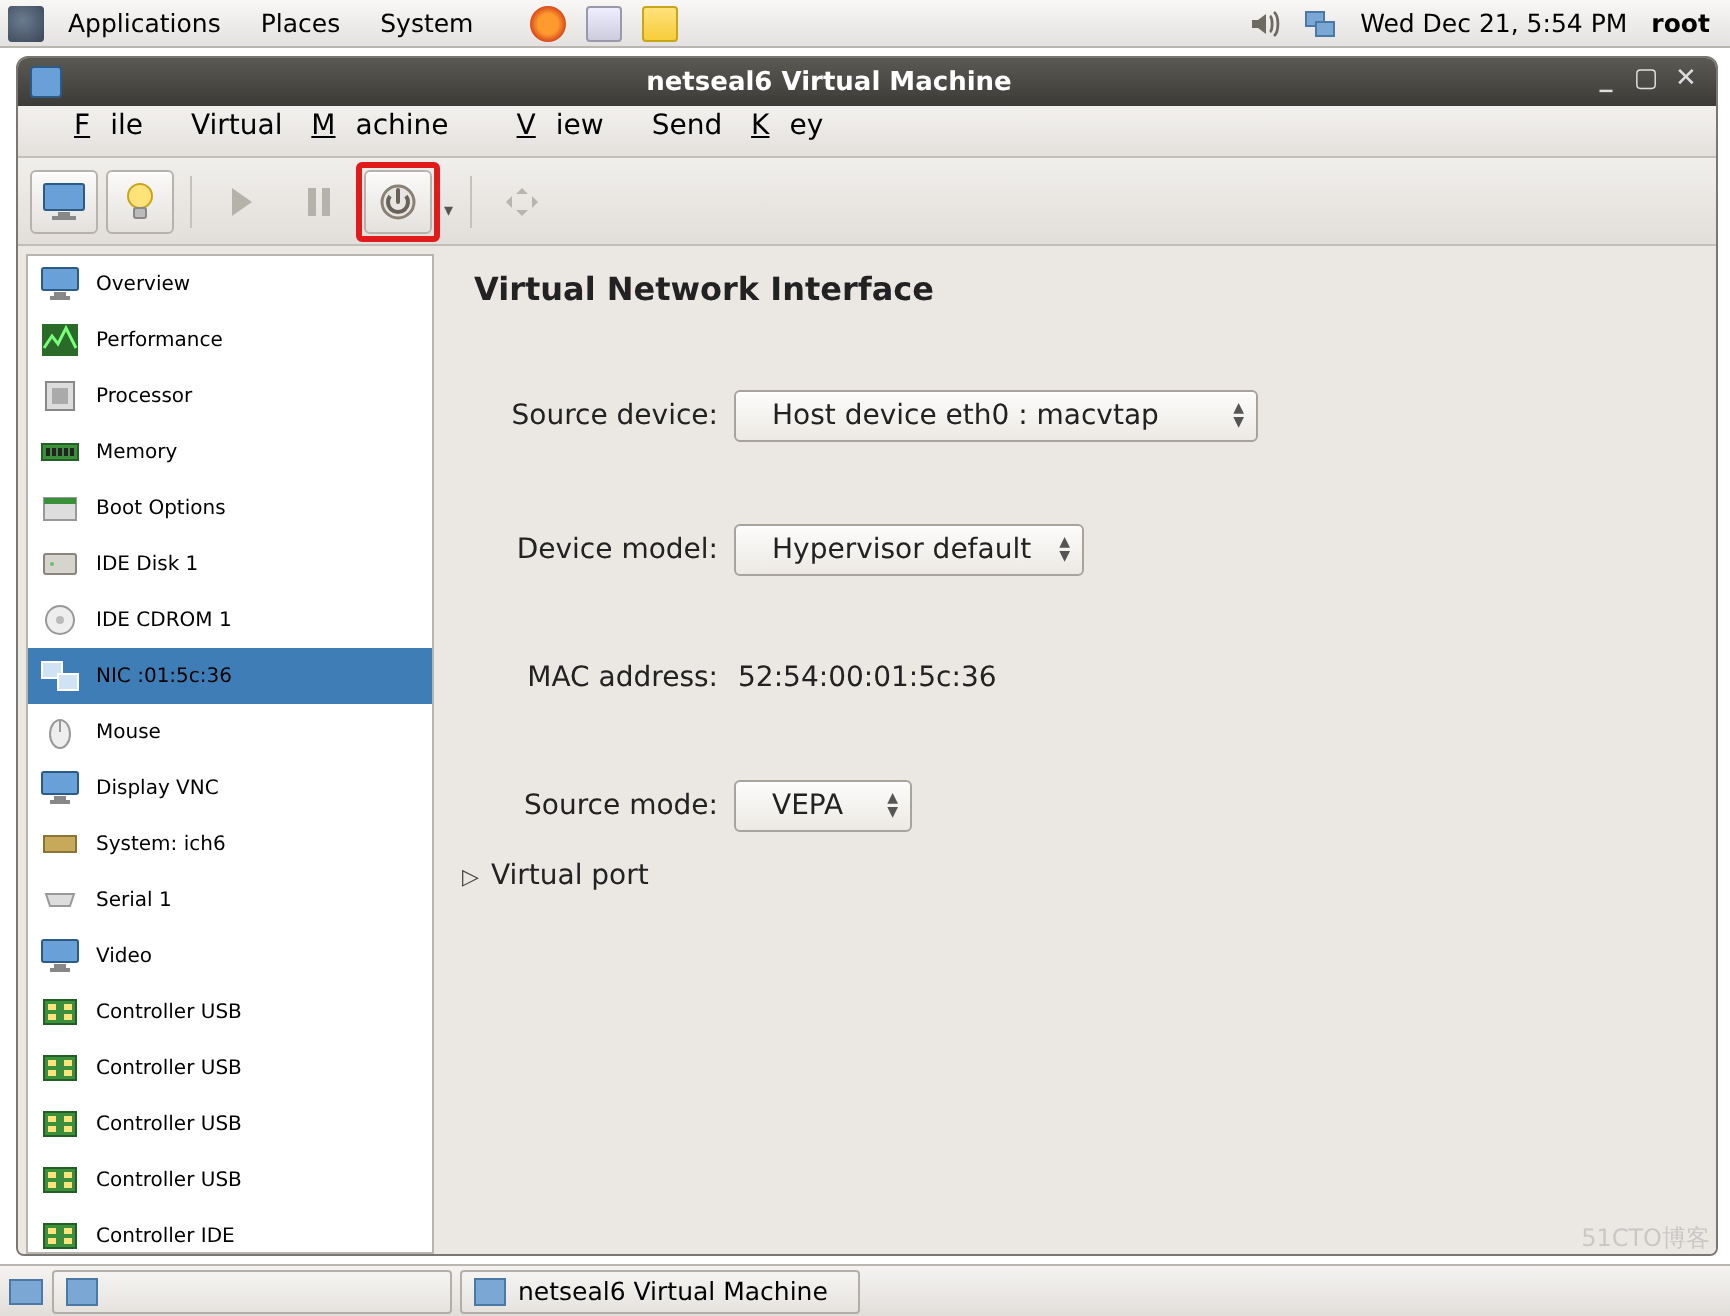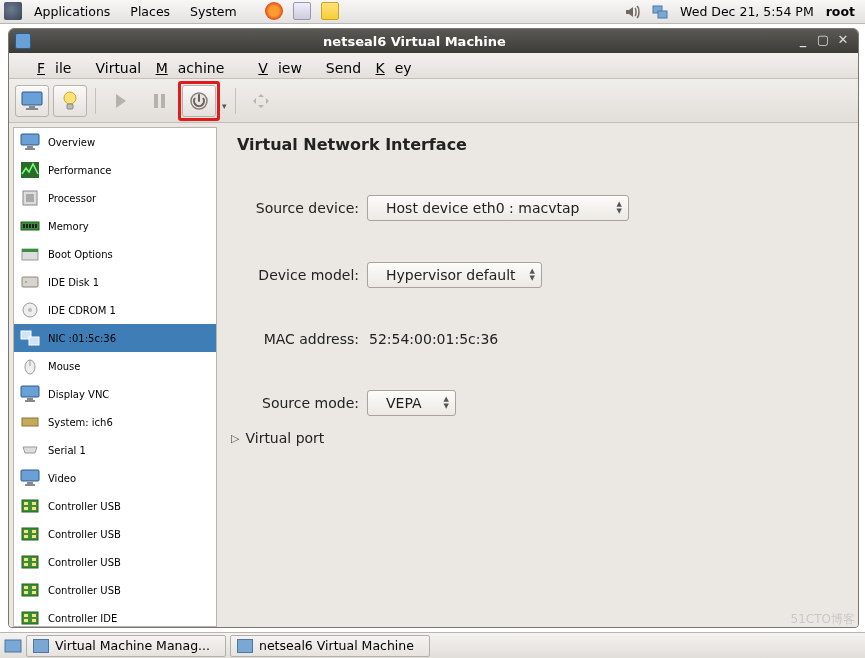--- a/index.html
+++ b/index.html
@@ -1,39 +1,39 @@
 <!DOCTYPE html>
 <html><head>
 <meta charset="utf-8">
 <style>
   * { box-sizing: border-box; margin: 0; padding: 0; font-family: "DejaVu Sans", "Liberation Sans", sans-serif; }
   body { width: 865px; height: 658px; background: #fff; overflow: hidden; position: relative; }
 
   
   .gnome-panel { height: 24px; background: linear-gradient(#f8f7f6,#e3e2e0); border-bottom: 1px solid #b9b6b0; display: flex; align-items: center; font-size: 12.5px; padding: 0 4px; }
-  .gnome-left { display: flex; gap: 4px; }
+  .gnome-left { display: flex; align-items: center; gap: 4px; }
   .gnome-menu-item { padding: 2px 8px; cursor: default; }
   .gnome-spacer { flex: 1; }
   .gnome-right { display: flex; align-items: center; gap: 12px; }
   .gnome-app-icon { width: 18px; height: 18px; border-radius: 2px; }
   .foot-icon { background: radial-gradient(circle at 40% 40%, #6b7b8f, #3a4656); }
   .ff-icon { background: radial-gradient(circle at 50% 50%, #ff9a2e 40%, #d84a1b 70%); border-radius: 50%; position:relative;}
   .mail-icon { background: linear-gradient(#eef,#ccd); border:1px solid #99a; }
   .note-icon { background: linear-gradient(#ffe27a,#f7cd3b); border:1px solid #c7a61c; }
   .vol-icon, .net-icon { width:16px; height:16px; }
 
   
   .vm-window { position: absolute; left: 8px; top: 28px; right: 6px; bottom: 30px; background: #d6d2ce; border: 1px solid #7a7772; border-radius: 6px 6px 4px 4px; display:flex; flex-direction:column; overflow:hidden;}
   .titlebar { height: 24px; background: linear-gradient(#5b5954,#3d3b37); color: #fff; display: flex; align-items: center; font-size: 13px; font-weight: bold; padding: 0 6px; }
   .titlebar .title-text { flex: 1; text-align: center; }
   .title-icon { width: 16px; height: 16px; background: #6aa0d8; border: 1px solid #2d5b88; border-radius:2px; margin-right:6px;}
   .win-btn { width: 18px; height: 16px; color:#ddd; font-size:13px; line-height:14px; text-align:center; margin-left:2px;}
 
   
-  .menubar { height: 26px; background: linear-gradient(#f3f1ef,#e3e0dc); border-bottom: 1px solid #c2bfb9; display: flex; align-items: flex-end; font-size: 14px; padding: 0 8px; gap: 4px; }
+  .menubar { height: 26px; background: linear-gradient(#f3f1ef,#e3e0dc); border-bottom: 1px solid #c2bfb9; display: flex; align-items: flex-start; font-size: 14px; padding: 0 8px; gap: 4px; }
   .menubar span { padding: 2px 10px; }
   .mnemonic { text-decoration: underline; }
 
   
   .toolbar { height: 44px; background: linear-gradient(#f0eeeb,#e2dfda); border-bottom: 1px solid #c2bfb9; display:flex; align-items:center; padding: 0 6px; gap:4px;}
   .tb-btn { width: 34px; height: 32px; border: 1px solid transparent; border-radius: 3px; display:flex; align-items:center; justify-content:center;}
   .tb-btn.raised { background: linear-gradient(#fbfaf9,#e4e1dd); border:1px solid #b7b3ac; box-shadow: inset 0 1px #fff; }
   .tb-sep { width: 1px; height: 26px; background: #c6c2bb; margin: 0 4px; }
   .red-highlight { border: 3px solid #e11b1b; border-radius: 3px; padding: 1px; margin-left:-2px;}
   .dd-arrow-sm { font-size:9px; color:#555; margin-left:-2px; padding-top:10px;}
@@ -398,19 +398,18 @@
 </div>
 
 <div class="watermark">51CTO博客</div>
 
 <div class="bottom-bar">
   <svg width="18" height="18" viewBox="0 0 18 18">
       <rect x="1" y="3" width="16" height="12" fill="#7aa7d4" stroke="#4b79a6"></rect>
     </svg>
   <div class="task-btn">
     <div class="ticon"></div>
-    <span>Virtual Machine Manag...</span>
   </div>
   <div class="task-btn">
     <div class="ticon"></div>
     <span>netseal6 Virtual Machine</span>
   </div>
 </div>
 
 </body></html>

